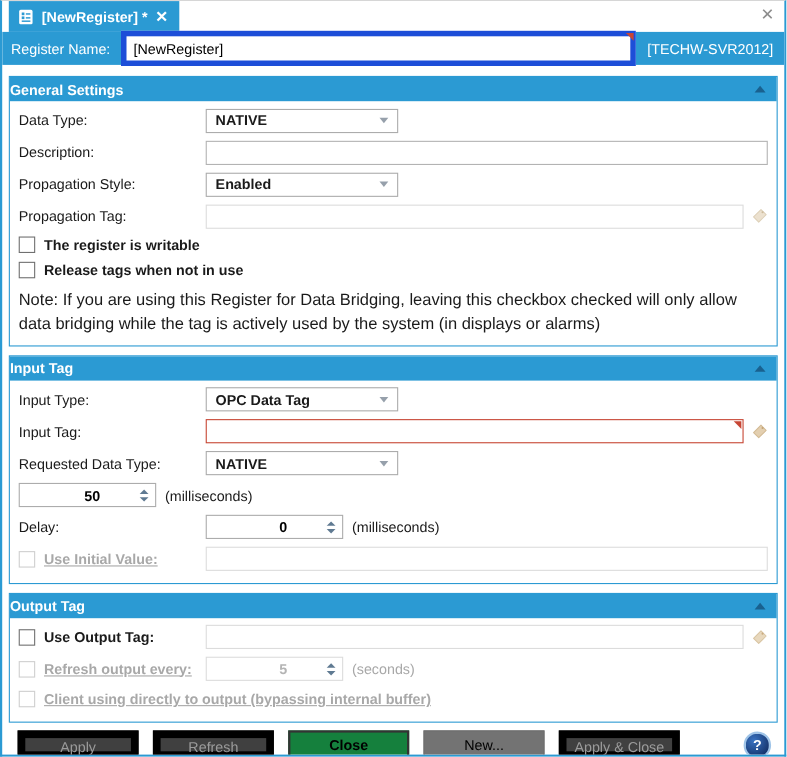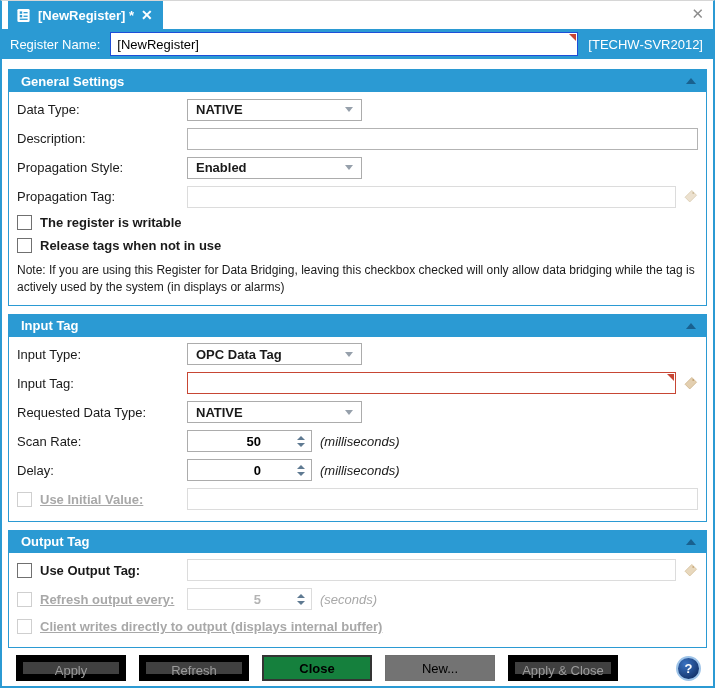--- a/index.html
+++ b/index.html
@@ -14,27 +14,27 @@
   .tab{display:inline-flex;align-items:center;gap:7px;height:28px;padding:0 10px 0 8px;
        background:#2b9ad3;color:#fff;font-weight:bold;cursor:default;}
   .tab-close{color:#fff;font-size:14px;font-weight:bold;line-height:1;cursor:pointer;}
   .win-close{position:absolute;top:5px;right:9px;color:#8d8d8d;font-size:15px;line-height:1;cursor:pointer;}
   
   .name-bar{height:30px;background:#2b9ad3;display:flex;align-items:center;padding:0 8px;gap:10px;}
   .name-bar-label{color:#fff;white-space:nowrap;}
   .err-wrap{position:relative;display:flex;flex:1;}
   .err-wrap::after{content:"";position:absolute;top:2px;right:2px;width:0;height:0;
      border-top:7px solid #c74634;border-left:7px solid transparent;}
-  .name-input{flex:1;height:22px;border:1px solid #1d4ed8;padding:0 6px;font:inherit;outline:none;box-sizing:content-box;}
+  .name-input{flex:1;height:22px;border:5px solid #1d4ed8;padding:0 6px;font:inherit;outline:none;box-sizing:content-box;}
   .server-label{color:#fff;white-space:nowrap;padding-right:2px;}
   
   .section{margin:10px 6px 0 6px;border:1px solid #2b9ad3;background:#fff;}
   .section + .section{margin-top:8px;}
   .section-header{position:relative;height:22px;background:#2b9ad3;color:#fff;font-weight:bold;
-      display:flex;align-items:center;padding-left:12px;cursor:pointer;}
+      display:flex;align-items:center;padding-left:0;cursor:pointer;}
   .collapse-arrow{position:absolute;right:10px;top:8px;width:0;height:0;
       border-left:5px solid transparent;border-right:5px solid transparent;border-bottom:6px solid #19618f;}
   .section-body{padding:3px 8px 7px 8px;}
   .row{display:flex;align-items:center;height:29px;}
   .row-label{width:170px;flex:0 0 170px;}
   
   .dropdown{width:175px;height:22px;box-sizing:border-box;border:1px solid #acacac;background:#fff;
       display:flex;align-items:center;justify-content:space-between;padding:0 8px;font-weight:bold;cursor:pointer;}
   .dd-arrow{width:0;height:0;border-left:4px solid transparent;border-right:4px solid transparent;
       border-top:5px solid #96a0ab;}
@@ -43,28 +43,28 @@
   .red-input{border:1px solid #c74634;}
   .spinner{width:125px;height:22px;box-sizing:border-box;border:1px solid #acacac;background:#fff;
       display:flex;align-items:center;gap:28px;}
   .spinner.dim{border-color:#dcdcdc;}
   .spin-value{flex:1;border:none;outline:none;text-align:right;font:inherit;font-weight:bold;padding:0 4px;min-width:0;background:transparent;}
   .spinner.dim .spin-value{color:#b4b4b4;}
   .spin-btns{width:16px;display:flex;flex-direction:column;align-items:center;gap:3px;padding-right:2px;}
   .spin-up{width:0;height:0;border-left:4px solid transparent;border-right:4px solid transparent;border-bottom:4px solid #5f7documents;}
   .spin-up{border-bottom:4px solid #5f7a92;cursor:pointer;}
   .spin-down{width:0;height:0;border-left:4px solid transparent;border-right:4px solid transparent;border-top:4px solid #5f7a92;cursor:pointer;}
-  .unit{margin-left:8px;white-space:nowrap;font-style:italic;}
+  .unit{margin-left:8px;white-space:nowrap;}
   .unit.dim{color:#a8a8a8;}
   .checkbox{width:13px;height:13px;flex:0 0 13px;border:1px solid #707070;background:#fff;margin-right:8px;cursor:pointer;}
   .checkbox.dim{border-color:#cfcfcf;cursor:default;}
   .check-row{display:flex;align-items:center;height:23px;}
   .check-label{font-weight:bold;}
   .check-label.dim{color:#a8a8a8;text-decoration:underline;}
-  .note{font-size:12px;line-height:1.45;padding:5px 2px 1px 0;max-width:682px;}
+  .note{font-size:15px;line-height:1.45;padding:5px 2px 1px 0;max-width:682px;}
   .tag-icon{flex:0 0 15px;margin-left:7px;display:flex;align-items:center;}
   .inline-check{display:flex;align-items:center;width:170px;flex:0 0 170px;}
   
   .footer{display:flex;align-items:center;margin:7px 12px 0 14px;height:27px;}
   .btn{width:110px;height:26px;box-sizing:border-box;font:inherit;margin-right:13px;cursor:pointer;}
   .btn-disabled{background:#404040;border:7px solid #000000;color:#9b9b9b;}
   .btn-default{background:#15803d;border:2px solid #343434;color:#000;font-weight:bold;}
   .btn-strong{background:#737373;border:1px solid #6f6f6f;color:#000;font-weight:normal;}
   .help-btn{margin-left:auto;width:21px;height:21px;border-radius:50%;
       background:radial-gradient(circle at 35% 30%, #3a73c2, #16366f 75%);
@@ -174,21 +174,20 @@
         </span>
       </div>
       <div class="row">
         <span class="row-label">Requested Data Type:</span>
         <div class="dropdown">
           <span>NATIVE</span>
           <span class="dd-arrow"></span>
         </div>
       </div>
       <div class="row">
-        <span class="row-label">Scan Rate:</span>
         <div class="spinner">
           <input class="spin-value" type="text" value="50" style="">
           <span class="spin-btns">
             <span class="spin-up"></span>
             <span class="spin-down"></span>
           </span>
         </div>
         <span class="unit">(milliseconds)</span>
       </div>
       <div class="row">
@@ -240,21 +239,21 @@
           <input class="spin-value" type="text" value="5" style="">
           <span class="spin-btns">
             <span class="spin-up"></span>
             <span class="spin-down"></span>
           </span>
         </div>
         <span class="unit dim">(seconds)</span>
       </div>
       <div class="check-row" style="height:26px;">
         <span class="checkbox dim"></span>
-        <span class="check-label dim">Client writes directly to output (displays internal buffer)</span>
+        <span class="check-label dim">Client using directly to output (bypassing internal buffer)</span>
       </div>
     </div>
   </div>
 
   <div class="footer">
     <button class="btn btn-disabled">Apply</button>
     <button class="btn btn-disabled">Refresh</button>
     <button class="btn btn-default">Close</button>
     <button class="btn btn-strong">New...</button>
     <button class="btn btn-disabled">Apply &amp; Close</button>

